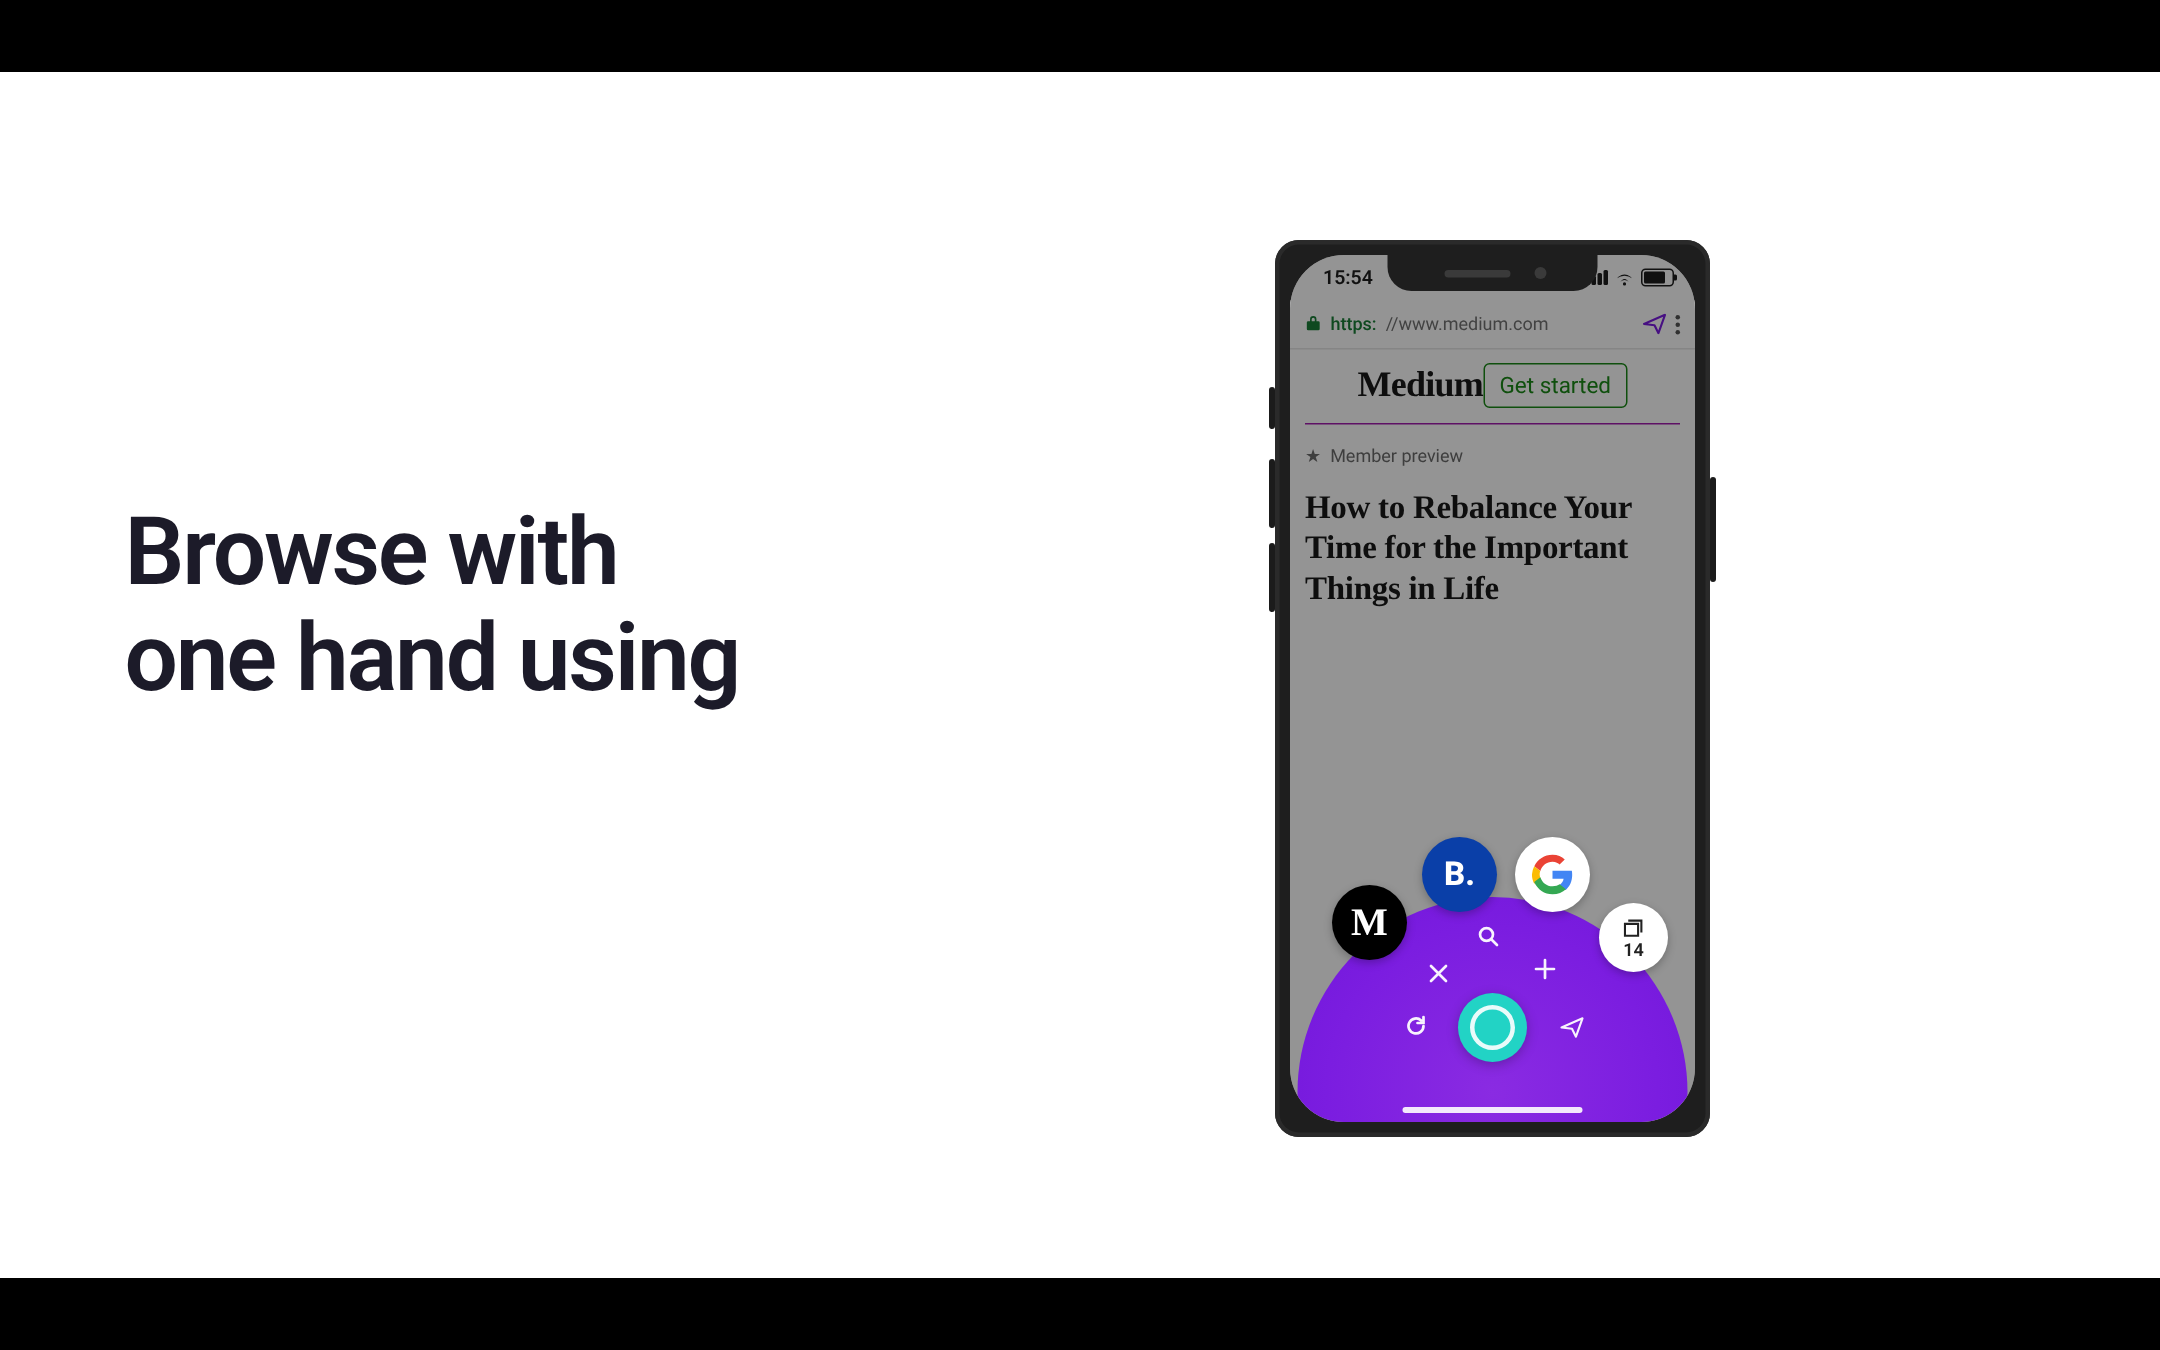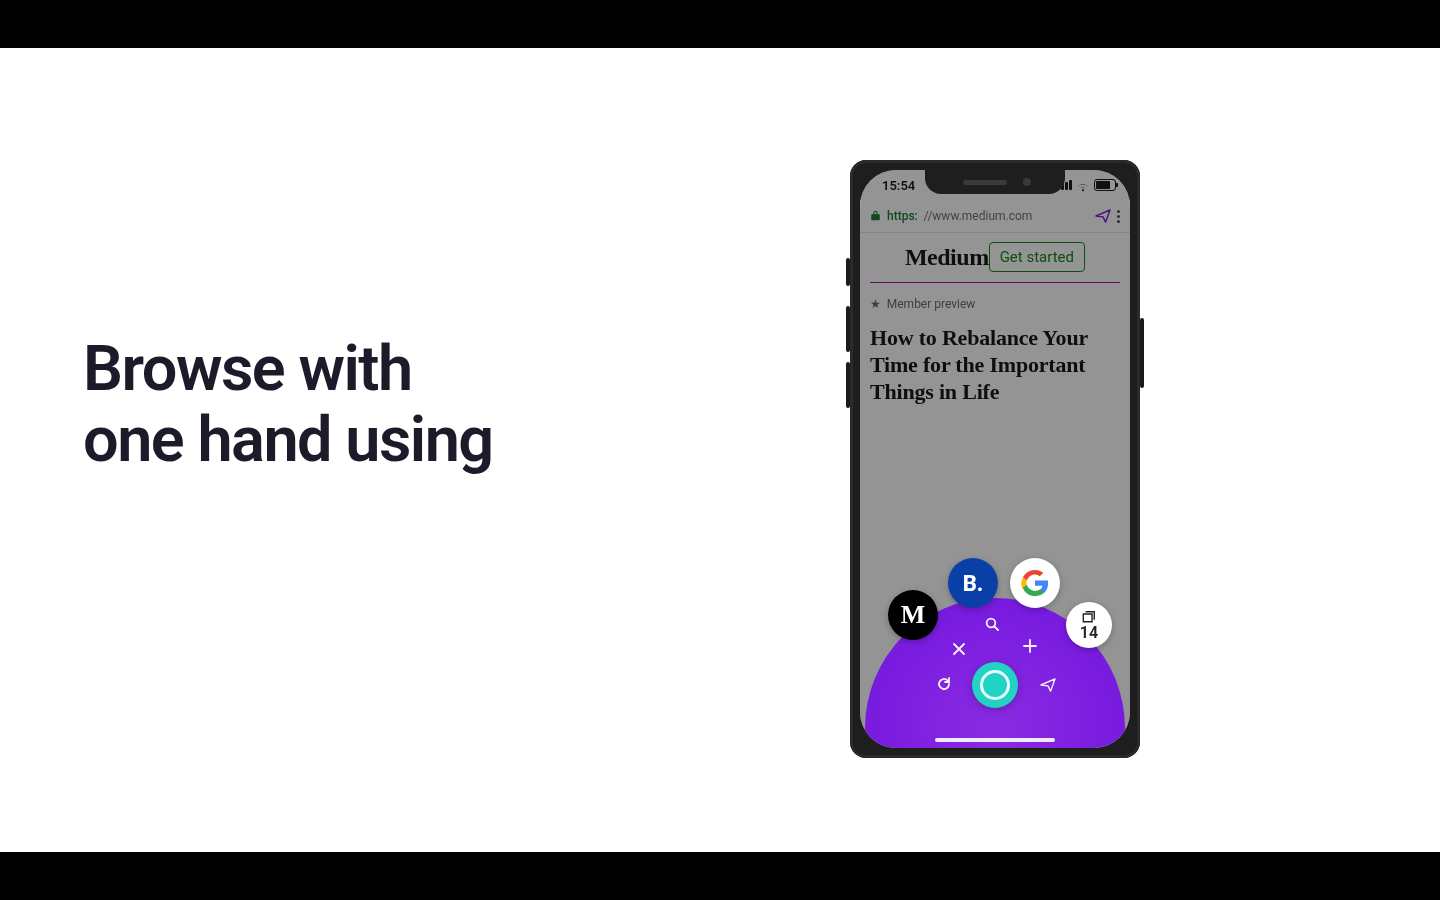--- a/index.html
+++ b/index.html
@@ -58,21 +58,21 @@
   
   .dim{position:absolute;inset:0;background:rgba(0,0,0,.42);z-index:10}
 
   
   .fab-wrap{position:absolute;left:0;right:0;bottom:0;height:190px;z-index:20}
   .fan{position:absolute;left:50%;bottom:-110px;transform:translateX(-50%);width:260px;height:260px;border-radius:50%;background:radial-gradient(circle at 50% 50%, #8a2be2 0%, #7b1de0 60%, #6f16d8 100%)}
   .chip{position:absolute;border-radius:50%;display:flex;align-items:center;justify-content:center;box-shadow:0 2px 6px rgba(0,0,0,.25)}
   .chip-m{left:28px;bottom:108px;width:50px;height:50px;background:#000;color:#fff;font-family:Georgia,serif;font-weight:700;font-size:26px}
   .chip-b{left:88px;bottom:140px;width:50px;height:50px;background:#0a3fa8;color:#fff;font-weight:800;font-size:22px}
   .chip-g{left:150px;bottom:140px;width:50px;height:50px;background:#fff}
-  .chip-tabs{left:206px;bottom:100px;width:46px;height:46px;background:#fff;color:#222;flex-direction:column;font-size:16px;font-weight:600;line-height:1}
+  .chip-tabs{left:206px;bottom:100px;width:46px;height:46px;background:#fff;color:#222;flex-direction:column;font-size:12px;font-weight:600;line-height:1}
   .chip-tabs svg{margin-bottom:1px}
 
   .tool{position:absolute;color:#fff;opacity:.95}
   .t-close{left:92px;bottom:88px}
   .t-search{left:124px;bottom:112px}
   .t-plus{left:162px;bottom:90px}
   .t-reload{left:76px;bottom:52px}
   .t-fwd{left:180px;bottom:52px}
 
   .fab-center{position:absolute;left:50%;bottom:40px;transform:translateX(-50%);width:46px;height:46px;border-radius:50%;background:#22d3c5;display:flex;align-items:center;justify-content:center;box-shadow:0 2px 8px rgba(0,0,0,.25)}

